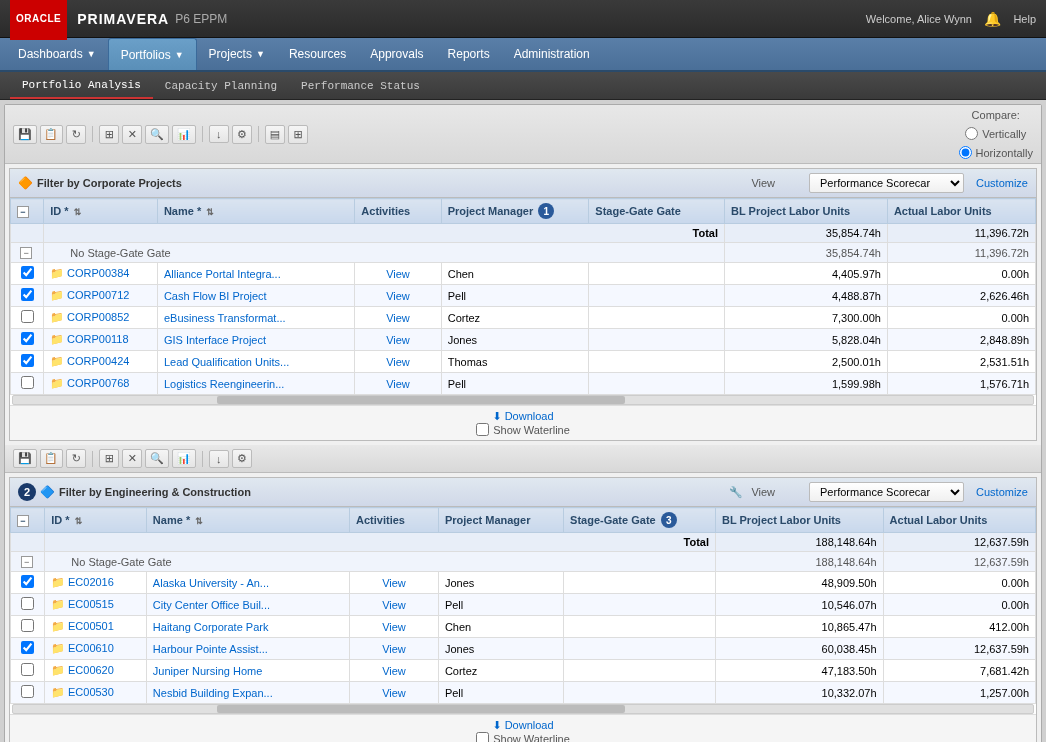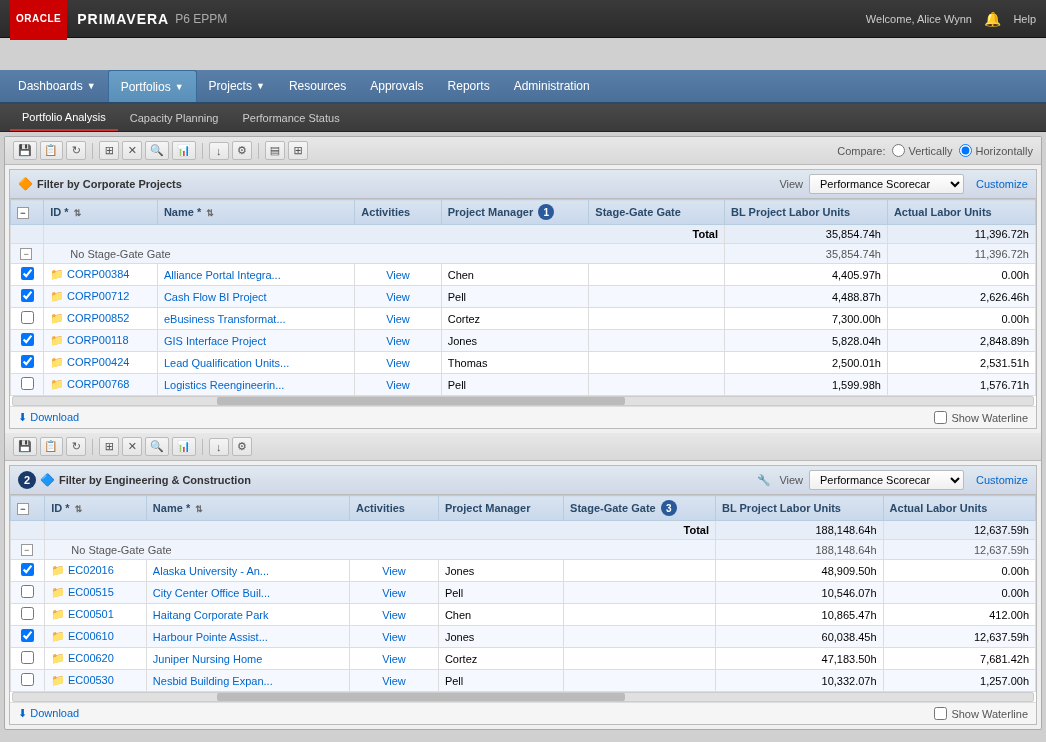--- a/index.html
+++ b/index.html
@@ -48,21 +48,20 @@
     .top-right .help { color: #ccc; }
 
     
     .nav-bar {
       background: linear-gradient(to bottom, #5a7fa8, #4a6f98);
       height: 34px;
       display: flex;
       align-items: stretch;
       padding: 0 6px;
       border-bottom: 2px solid #2a4a6a;
-      margin-top: 32px;
     }
     .nav-item {
       color: white;
       font-size: 12px;
       padding: 0 12px;
       display: flex;
       align-items: center;
       cursor: pointer;
       white-space: nowrap;
       border-radius: 3px 3px 0 0;
@@ -75,20 +74,21 @@
     .nav-arrow { font-size: 9px; margin-left: 4px; }
 
     
     .sub-nav {
       background: linear-gradient(to bottom, #4a4a4a, #3a3a3a);
       height: 28px;
       display: flex;
       align-items: stretch;
       padding: 0 10px;
       border-bottom: 1px solid #222;
+      font-family: Liberation Mono, monospace;
     }
     .sub-nav-item {
       color: #ccc;
       font-size: 11px;
       padding: 0 12px;
       display: flex;
       align-items: center;
       cursor: pointer;
     }
     .sub-nav-item.active {
@@ -134,20 +134,21 @@
       text-align: center;
     }
     .toolbar-sep { width: 1px; background: #bbb; height: 16px; margin: 0 3px; }
     .compare-section {
       margin-left: auto;
       display: flex;
       align-items: center;
       gap: 6px;
       font-size: 11px;
       color: #555;
+      flex-direction: column;
     }
     .radio-group { display: flex; align-items: center; gap: 4px; }
 
     
     .grid-section {
       background: white;
       margin: 4px;
       border: 1px solid #bbb;
     }
 
@@ -163,20 +164,21 @@
     .view-label { font-size: 11px; color: #555; margin-right: 6px; }
     .dropdown-select {
       border: 1px solid #bbb;
       background: linear-gradient(to bottom, #fff, #f0f0f0);
       padding: 2px 16px 2px 6px;
       font-size: 11px;
       border-radius: 2px;
       cursor: pointer;
       position: relative;
       min-width: 130px;
+      margin-left: 28px;
     }
     .customize-link { color: #0066cc; font-size: 11px; margin-left: 12px; cursor: pointer; text-align: right; }
 
     
     .data-table {
       width: 100%;
       border-collapse: collapse;
       font-size: 11px;
     }
     .data-table th {
@@ -212,20 +214,21 @@
     .num-bold { font-weight: bold; }
     .folder-icon { color: #f0a020; margin-right: 3px; font-size: 11px; }
 
     .download-bar {
       padding: 4px 8px;
       display: flex;
       align-items: center;
       justify-content: space-between;
       background: #f5f5f5;
       border-top: 1px solid #ddd;
+      flex-direction: column;
     }
     .download-link { color: #0066cc; font-size: 11px; cursor: pointer; }
     .waterline-check { display: flex; align-items: center; gap: 4px; font-size: 11px; color: #555; }
 
     .scrollbar-area {
       overflow-x: auto;
     }
 
     .circle-badge {
       display: inline-flex;

